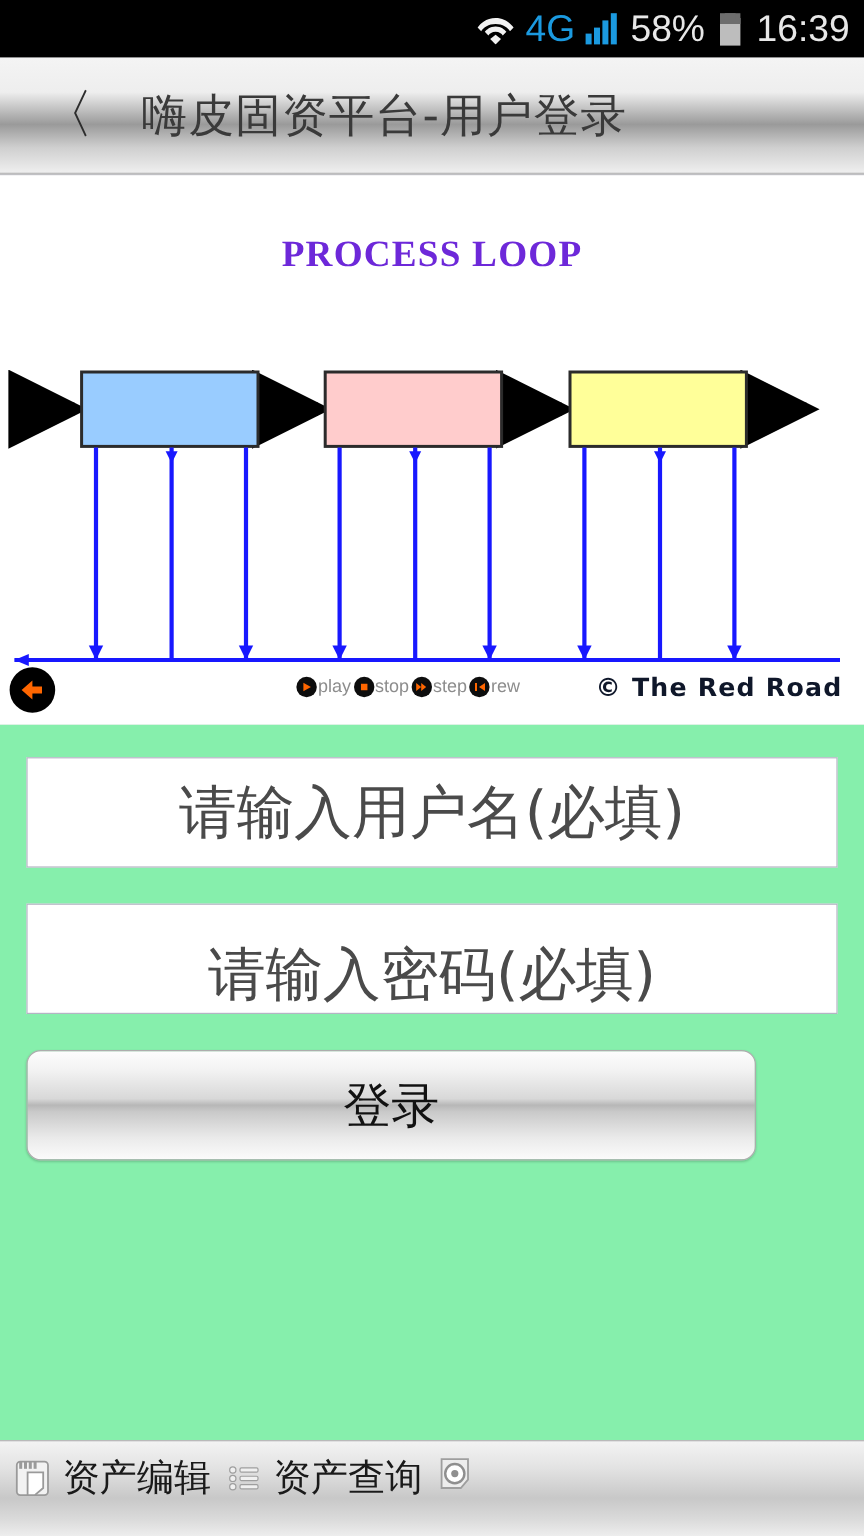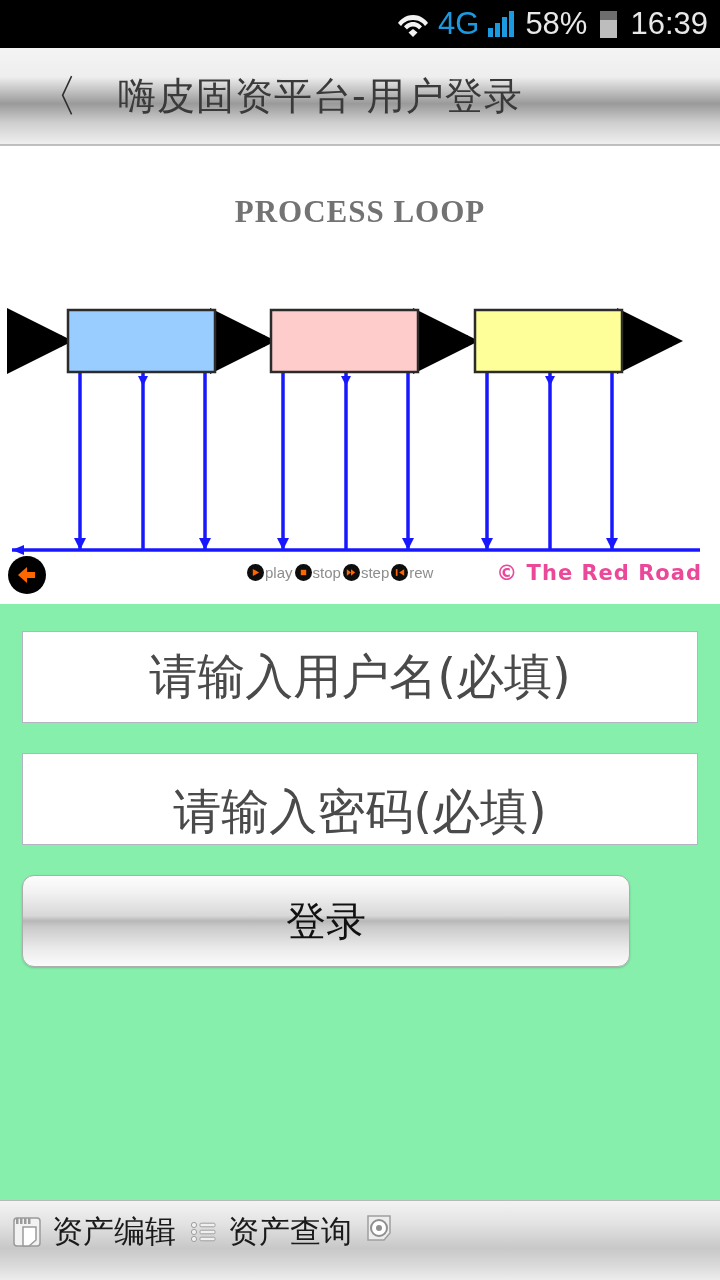--- a/index.html
+++ b/index.html
@@ -56,21 +56,21 @@
   
   .webview {
     position: absolute; top: 146px; left: 0;
     width: 720px; height: 458px;
     background: #ffffff;
   }
   .proc-title {
     position: absolute; top: 48px; left: 0; width: 720px;
     text-align: center;
     font-family: "Liberation Serif", "DejaVu Serif", serif;
-    font-weight: bold; font-size: 31px; color: #737373;
+    font-weight: bold; font-size: 31px; color: #6d28d9;
     letter-spacing: 1px;
   }
   .diagram { position: absolute; top: 0; left: 0; width: 720px; height: 420px; }
 
   
   .ctl-row {
     position: absolute; top: 404px; left: 0; width: 720px; height: 54px;
   }
   .rew-btn {
     position: absolute; left: 8px; top: 6px;
@@ -87,21 +87,21 @@
     width: 17px; height: 17px; border-radius: 50%;
     background: #0d0d0d; display: flex; align-items: center; justify-content: center;
     margin-right: 1px;
   }
   .media-label {
     font-size: 15px; color: #8d8d8d;
     font-family: "Liberation Sans", sans-serif; margin-right: 2px;
   }
   .credit {
     position: absolute; right: 18px; top: 11px;
-    color: #ec4899; font-size: 21px; font-weight: bold;
+    color: #0f172a; font-size: 21px; font-weight: bold;
     font-family: "DejaVu Sans", sans-serif; letter-spacing: 1px;
   }
 
   
   .form-area {
     position: absolute; top: 604px; left: 0;
     width: 720px; height: 596px;
     background: #86efac;
   }
   .field {

